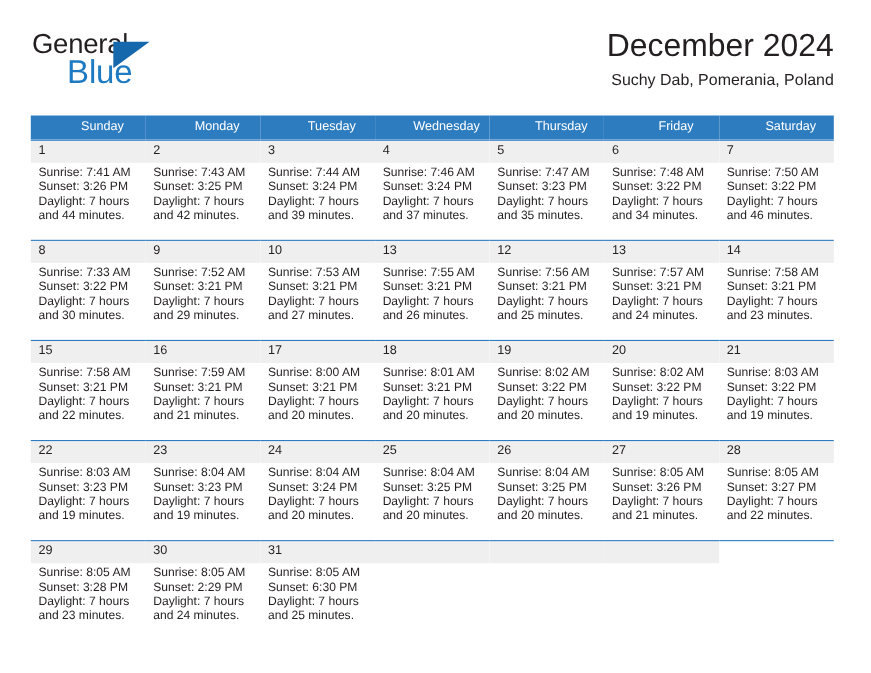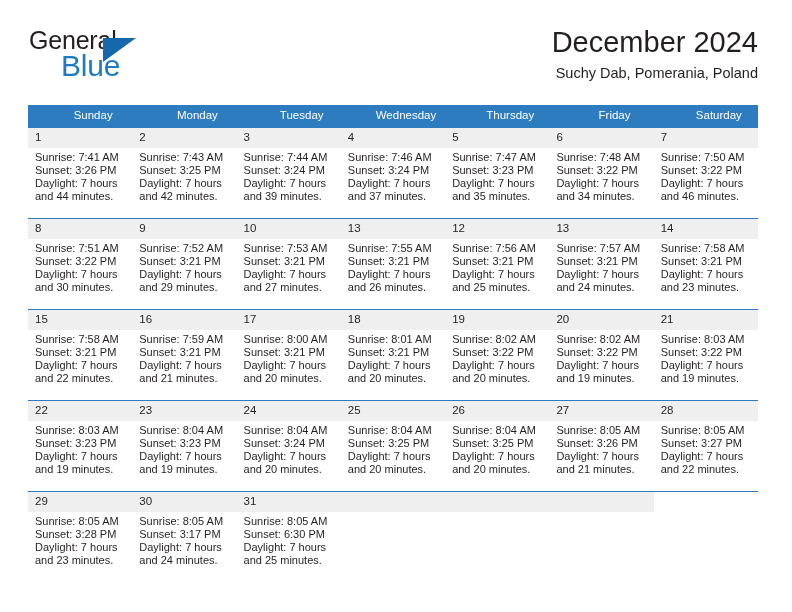--- a/index.html
+++ b/index.html
@@ -246,21 +246,21 @@
             <div>Daylight: 7 hours</div>
             <div>and 46 minutes.</div>
           </div>
         </td>
       </tr>
 
       <tr>
         <td>
           <div class="daynum">8</div>
           <div class="info">
-            <div>Sunrise: 7:51 AM</div>
+            <div>Sunrise: 7:33 AM</div>
             <div>Sunset: 3:22 PM</div>
             <div>Daylight: 7 hours</div>
             <div>and 30 minutes.</div>
           </div>
         </td>
         <td>
           <div class="daynum">9</div>
           <div class="info">
             <div>Sunrise: 7:52 AM</div>
             <div>Sunset: 3:21 PM</div>
@@ -454,21 +454,21 @@
             <div>Sunrise: 8:05 AM</div>
             <div>Sunset: 3:28 PM</div>
             <div>Daylight: 7 hours</div>
             <div>and 23 minutes.</div>
           </div>
         </td>
         <td>
           <div class="daynum">30</div>
           <div class="info">
             <div>Sunrise: 8:05 AM</div>
-            <div>Sunset: 3:17 PM</div>
+            <div>Sunset: 2:29 PM</div>
             <div>Daylight: 7 hours</div>
             <div>and 24 minutes.</div>
           </div>
         </td>
         <td>
           <div class="daynum">31</div>
           <div class="info">
             <div>Sunrise: 8:05 AM</div>
             <div>Sunset: 6:30 PM</div>
             <div>Daylight: 7 hours</div>

